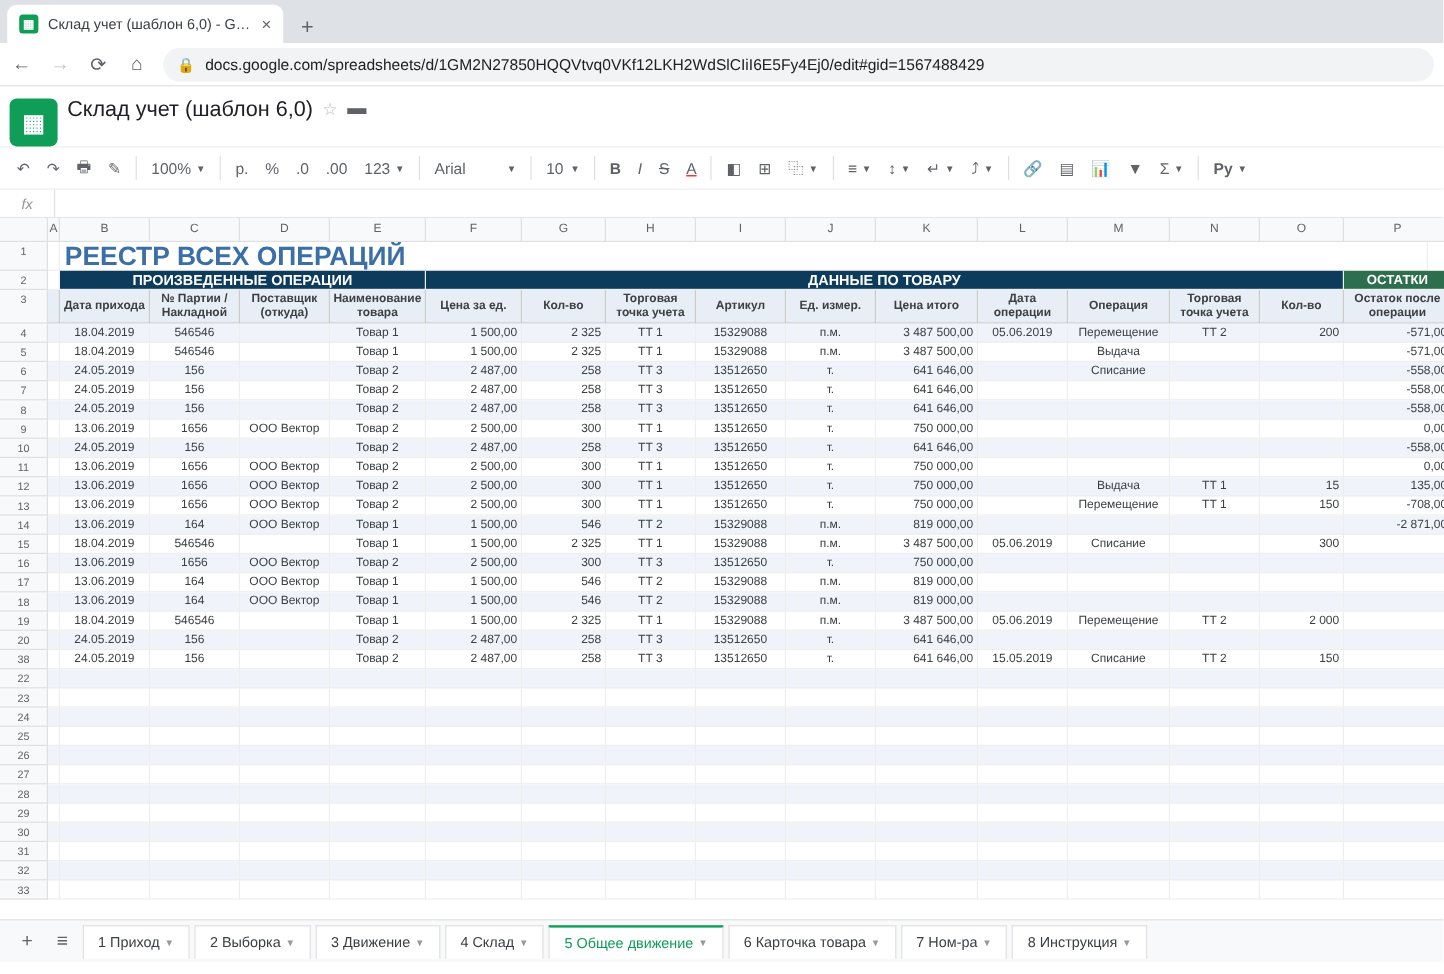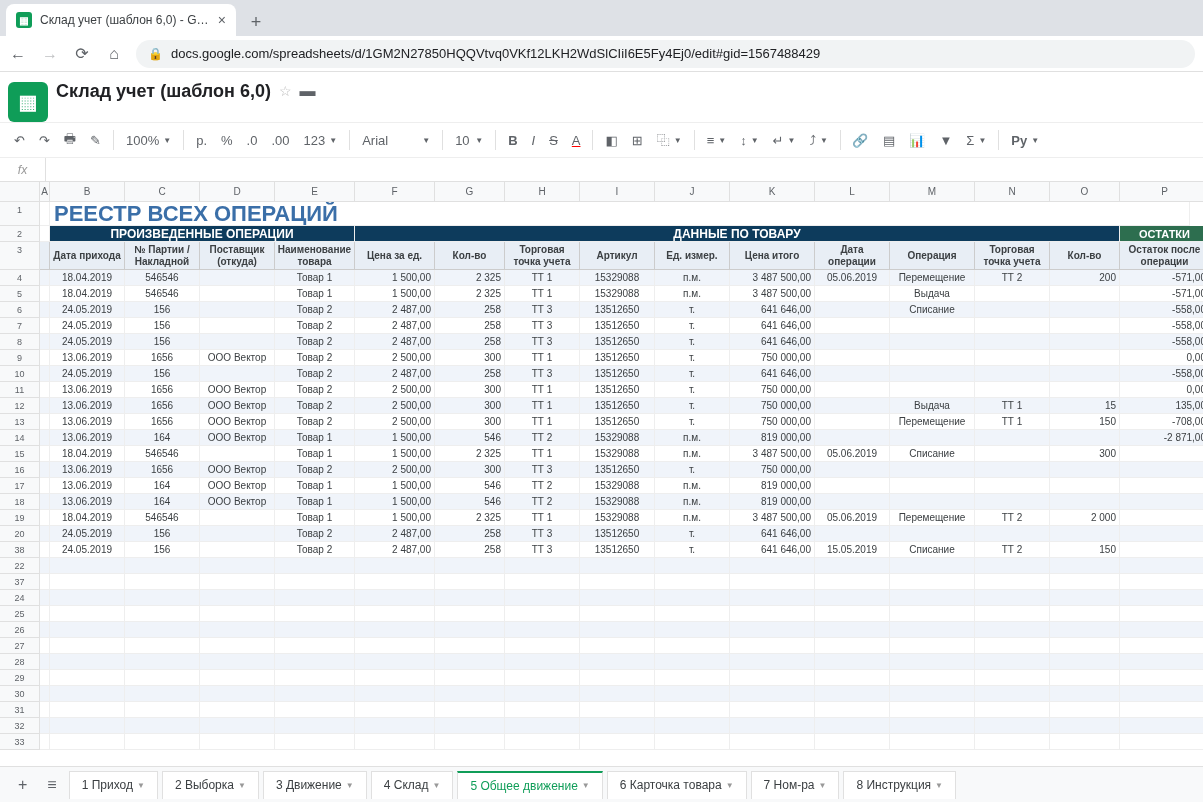--- a/index.html
+++ b/index.html
@@ -16,21 +16,21 @@
 .addr-bar { height:36px; background:#fff; display:flex; align-items:center; padding:0 8px; gap:12px; border-bottom:1px solid #e0e0e0; }
 .nav-ico { width:20px; height:20px; display:flex; align-items:center; justify-content:center; color:#5f6368; cursor:pointer; font-size:16px; }
 .url-wrap { flex:1; display:flex; align-items:center; gap:8px; background:#f1f3f4; height:28px; border-radius:14px; padding:0 12px; font-size:13px; color:#202124; }
 .lock { color:#5f6368; font-size:12px; }
 
 
 .sheets-head { display:flex; padding:8px 8px 0 8px; gap:8px; }
 .app-icon { width:40px; height:40px; background:#0f9d58; border-radius:6px; display:flex; align-items:center; justify-content:center; color:#fff; font-size:20px; font-weight:bold; flex-shrink:0; margin-top:2px; }
 .doc-area { flex:1; }
 .doc-row { display:flex; align-items:center; gap:8px; height:22px; }
-.doc-title { font-size:18px; color:#202124;font-weight:bold; }
+.doc-title { font-size:18px; color:#202124; }
 .star { color:#bbb; font-size:14px; }
 .folder { color:#5f6368; font-size:16px; }
 .menus { display:flex; gap:4px; font-size:13px; color:#202124; align-items:center; height:24px; }
 .menus span { padding:2px 6px; cursor:pointer; }
 .last-edit { color:#5f6368; text-decoration:underline; margin-left:8px; }
 
 
 .toolbar { height:36px; border-top:1px solid #eee; border-bottom:1px solid #eee; display:flex; align-items:center; padding:0 8px; gap:2px; font-size:12px; color:#5f6368; }
 .tb { padding:4px 6px; cursor:pointer; display:flex; align-items:center; gap:2px; font-size:13px; }
 .tb .dd { font-size:8px; margin-left:2px; }
@@ -198,21 +198,21 @@
           <div class="rh">13</div>
           <div class="rh">14</div>
           <div class="rh">15</div>
           <div class="rh">16</div>
           <div class="rh">17</div>
           <div class="rh">18</div>
           <div class="rh">19</div>
           <div class="rh">20</div>
           <div class="rh">38</div>
           <div class="rh">22</div>
-          <div class="rh">37</div>
+          <div class="rh">23</div>
           <div class="rh">24</div>
           <div class="rh">25</div>
           <div class="rh">26</div>
           <div class="rh">27</div>
           <div class="rh">28</div>
           <div class="rh">29</div>
           <div class="rh">30</div>
           <div class="rh">31</div>
           <div class="rh">32</div>
           <div class="rh">33</div>

